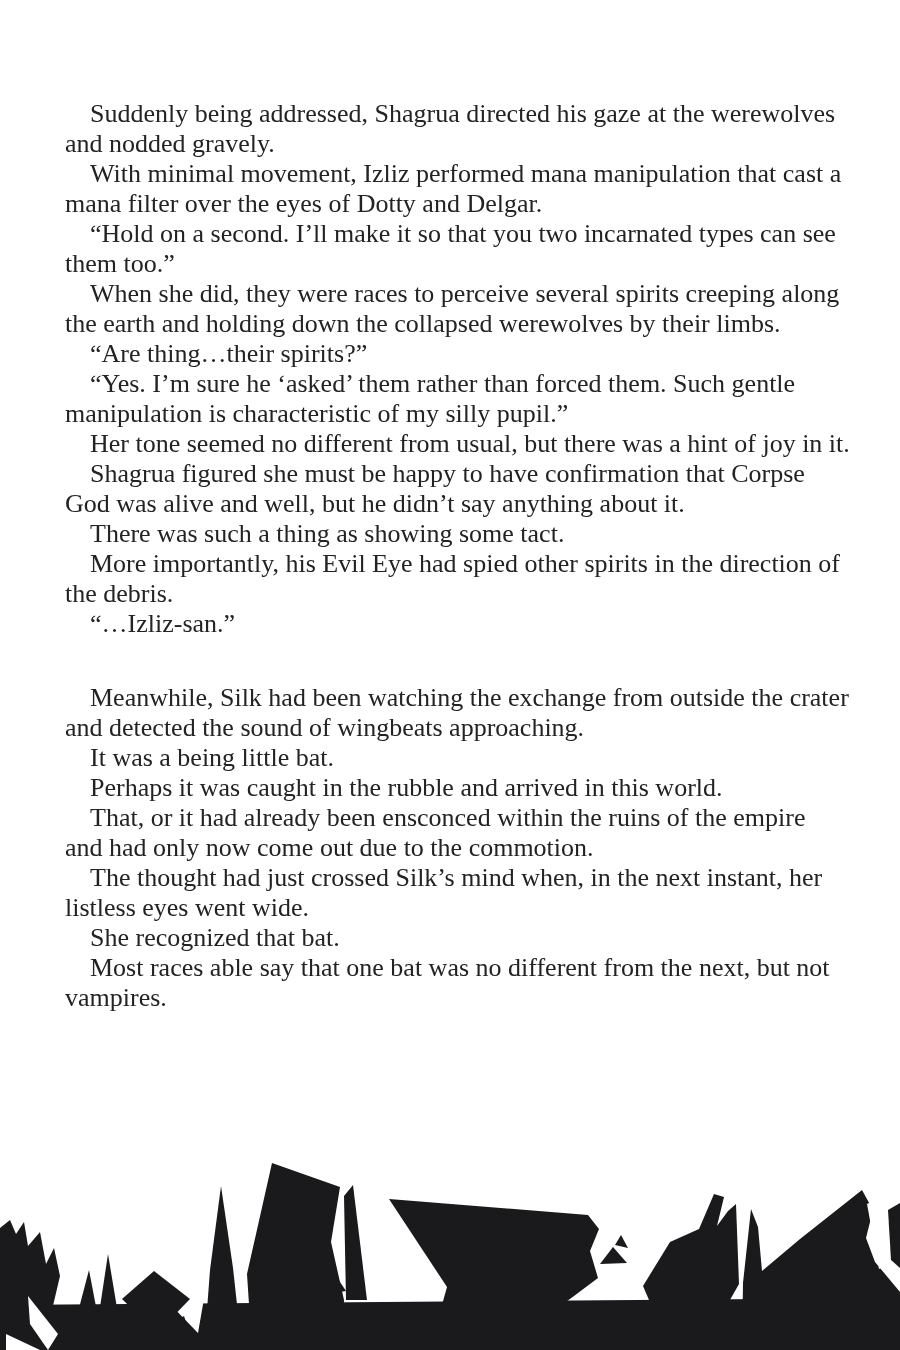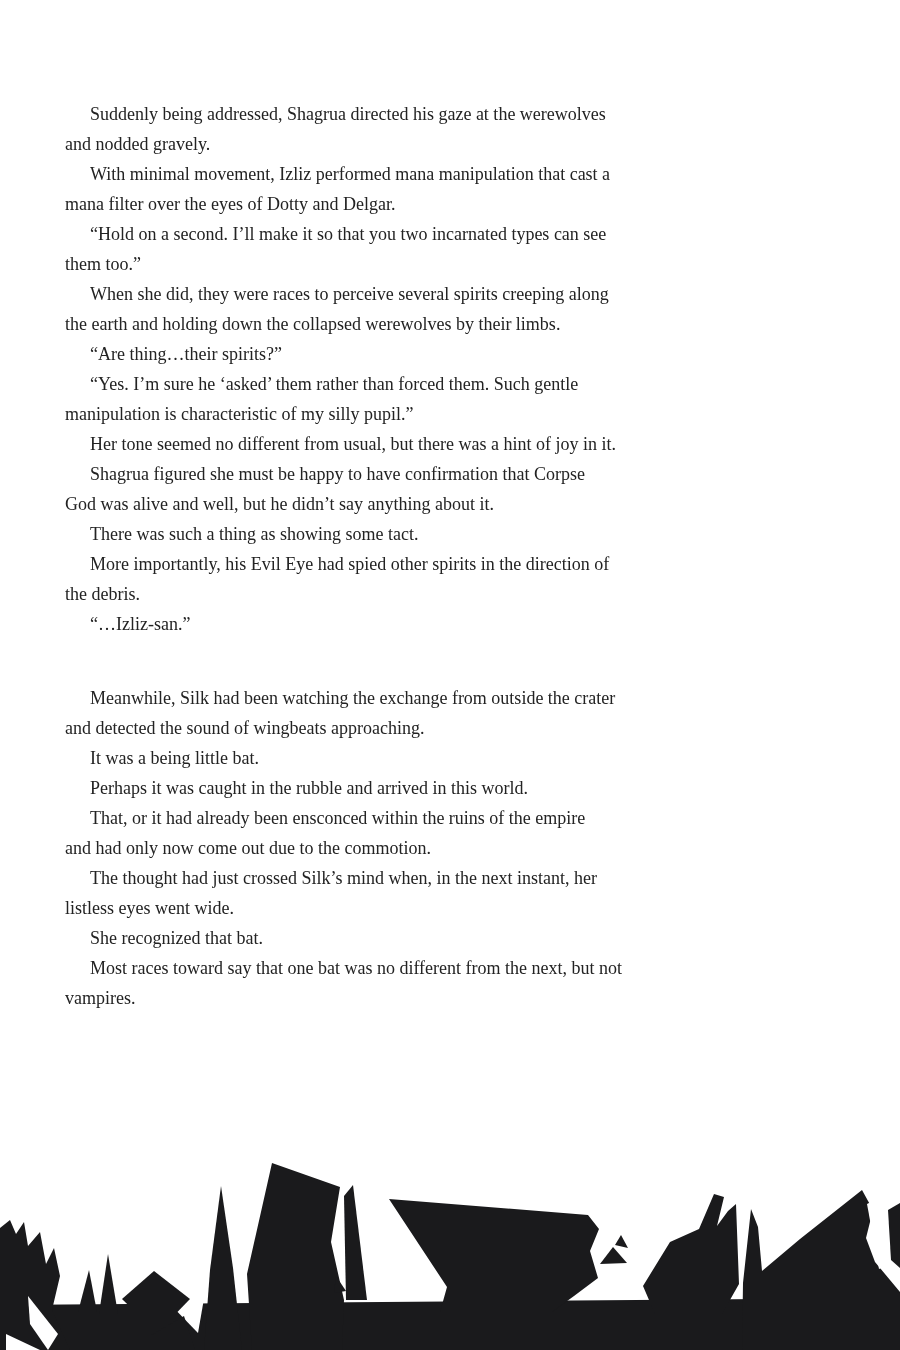--- a/index.html
+++ b/index.html
@@ -17,21 +17,21 @@
   .book-page {
     position: absolute;
     inset: 0;
   }
   .text-block {
     position: absolute;
     top: 99px;
     left: 65px;
     width: 785px;
     color: #232323;
-    font-size: 18px;
+    font-size: 26px;
     line-height: 30px;
   }
   .text-block p {
     margin: 0;
     padding: 0;
     text-indent: 25px;
     white-space: pre-line;
     text-rendering: optimizeLegibility;
   }
   .text-block p.section-gap {
@@ -72,21 +72,21 @@
     <p>“…Izliz-san.”</p>
     <p class="section-gap">Meanwhile, Silk had been watching the exchange from outside the crater
 and detected the sound of wingbeats approaching.</p>
     <p>It was a being little bat.</p>
     <p>Perhaps it was caught in the rubble and arrived in this world.</p>
     <p>That, or it had already been ensconced within the ruins of the empire
 and had only now come out due to the commotion.</p>
     <p>The thought had just crossed Silk’s mind when, in the next instant, her
 listless eyes went wide.</p>
     <p>She recognized that bat.</p>
-    <p>Most races toward say that one bat was no different from the next, but not
+    <p>Most races able say that one bat was no different from the next, but not
 vampires.</p>
   </div>
 
   <svg class="bottom-art" viewBox="0 0 900 200" preserveAspectRatio="none" xmlns="http://www.w3.org/2000/svg">
 
     <g fill="#1a1a1c">
       <polygon points="0,155 900,148 900,200 0,200"></polygon>
       <polygon points="0,78 10,70 16,84 24,72 28,96 40,82 46,114 54,98 60,126 52,160 70,200 0,200"></polygon>
       <polygon points="78,162 89,120 97,162"></polygon>
       <polygon points="99,164 108,104 118,164"></polygon>

